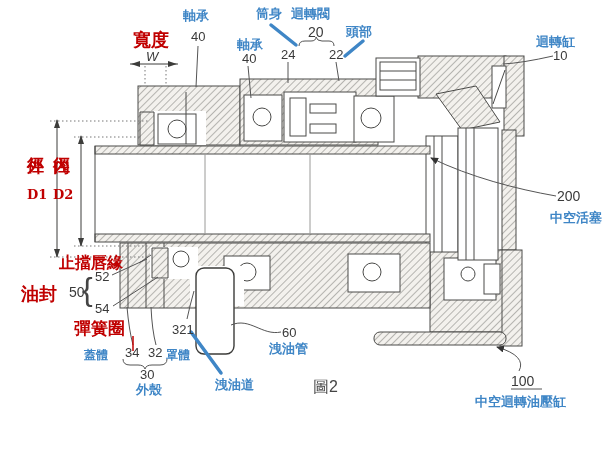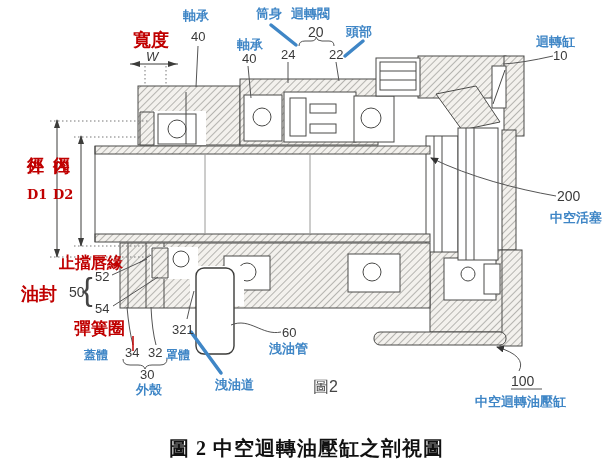--- a/index.html
+++ b/index.html
@@ -194,14 +194,13 @@
   <text class="num" x="95" y="281" font-size="13">52</text>
   <text class="num" x="95" y="313" font-size="13">54</text>
   <text class="num" x="125" y="357" font-size="13">34</text>
   <text class="num" x="148" y="357" font-size="13">32</text>
   <text class="num" x="140" y="379" font-size="13">30</text>
   <text class="num" x="172" y="334" font-size="13">321</text>
   <text class="num" x="282" y="337" font-size="13">60</text>
   <text fill="#444" x="313" y="392" font-size="16">圖2</text>
 </svg>
 
-<div class="caption">圖 2 中空迴轉油壓缸之剖視圖</div>
 </div>
 
 </body></html>

